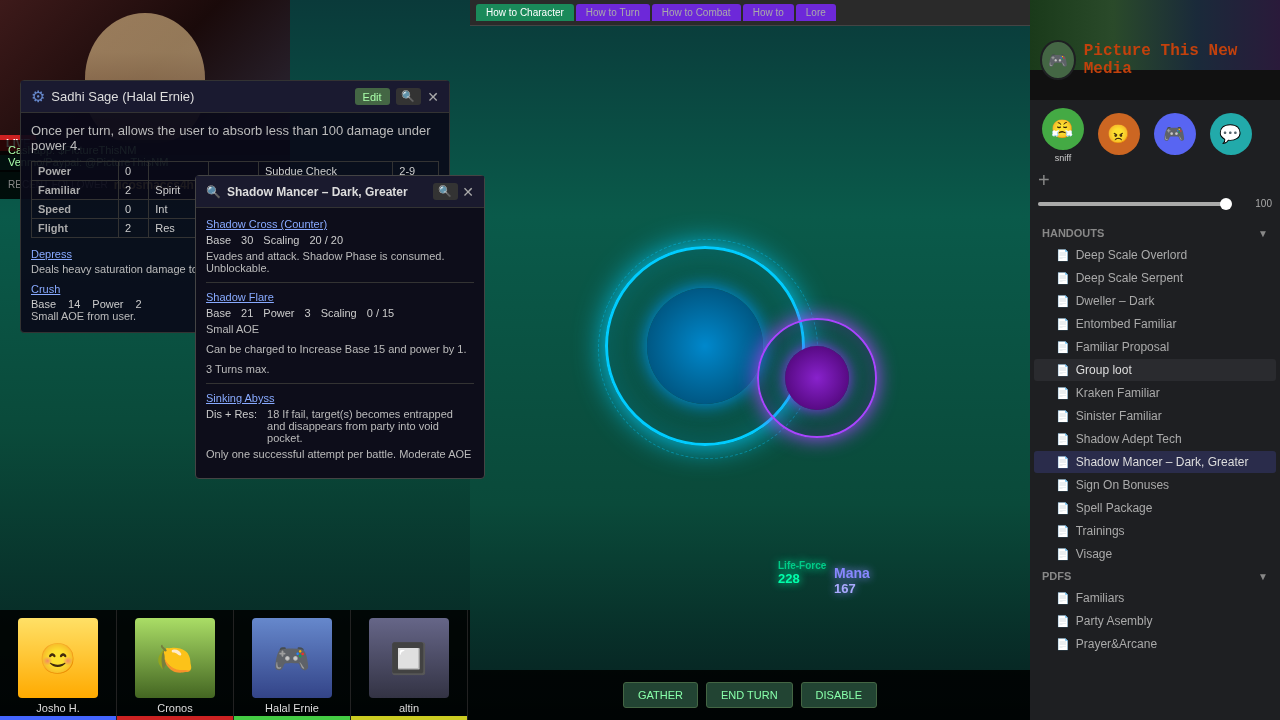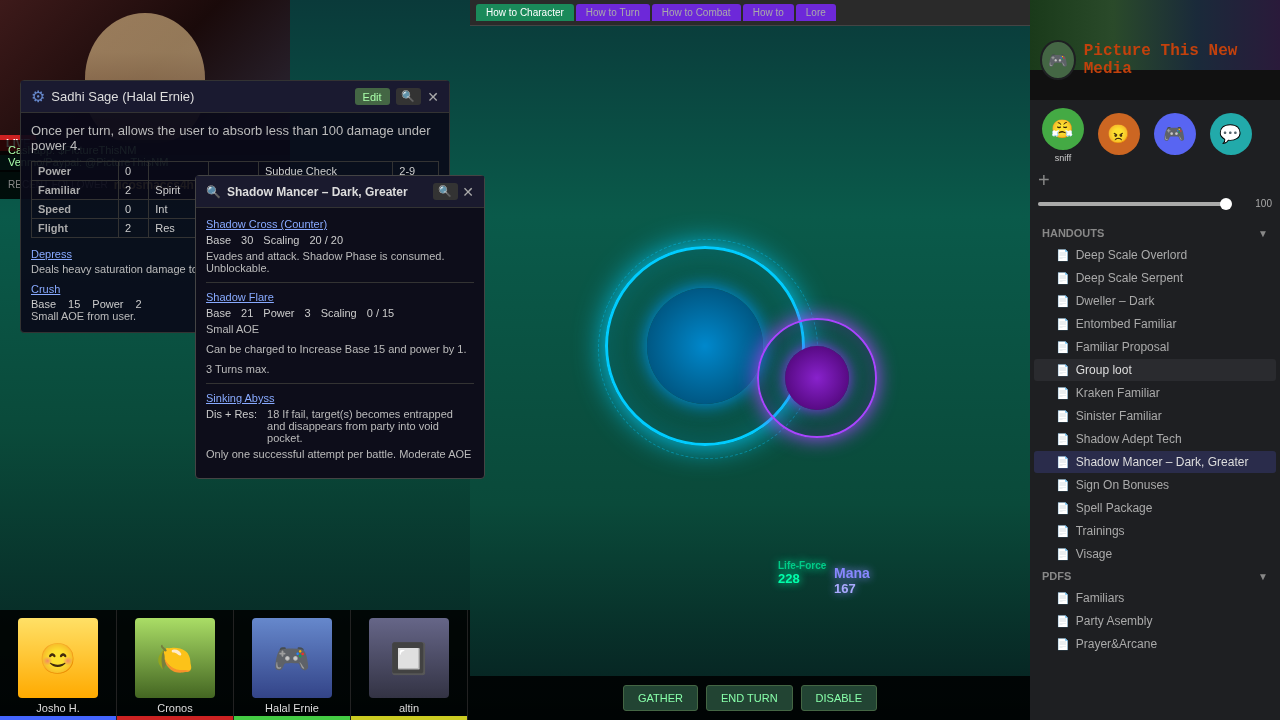--- a/index.html
+++ b/index.html
@@ -443,21 +443,21 @@
       font-size: 13px;
       font-weight: bold;
       text-shadow: 0 0 8px #8888ff;
     }
 
     
     .action-bar {
       position: absolute;
       bottom: 0;
       width: 100%;
-      height: 44px;
+      height: 50px;
       background: rgba(0,0,0,0.85);
       display: flex;
       align-items: center;
       justify-content: center;
       gap: 8px;
     }
     .action-btn {
       background: #224433;
       border: 1px solid #446644;
       color: #88ffaa;
@@ -732,21 +732,21 @@
               <td></td>
               <td></td>
         </tr>
       </tbody>
         </table>
       <div class="skill-name">Depress</div>
       <div class="skill-desc">Deals heavy saturation damage to area</div>
       <div class="skill-name">Crush</div>
       <div class="skill-stats">
         <span>Base</span>
-          <span>15</span>
+          <span>14</span>
           <span>Power</span>
           <span>2</span>
       </div>
       <div class="skill-desc">Small AOE from user.</div>
     </div>
   </div>
 
   <div class="shadow-popup">
     <div class="shadow-popup-header">
       <div style="display:flex;align-items:center;gap:6px;">

